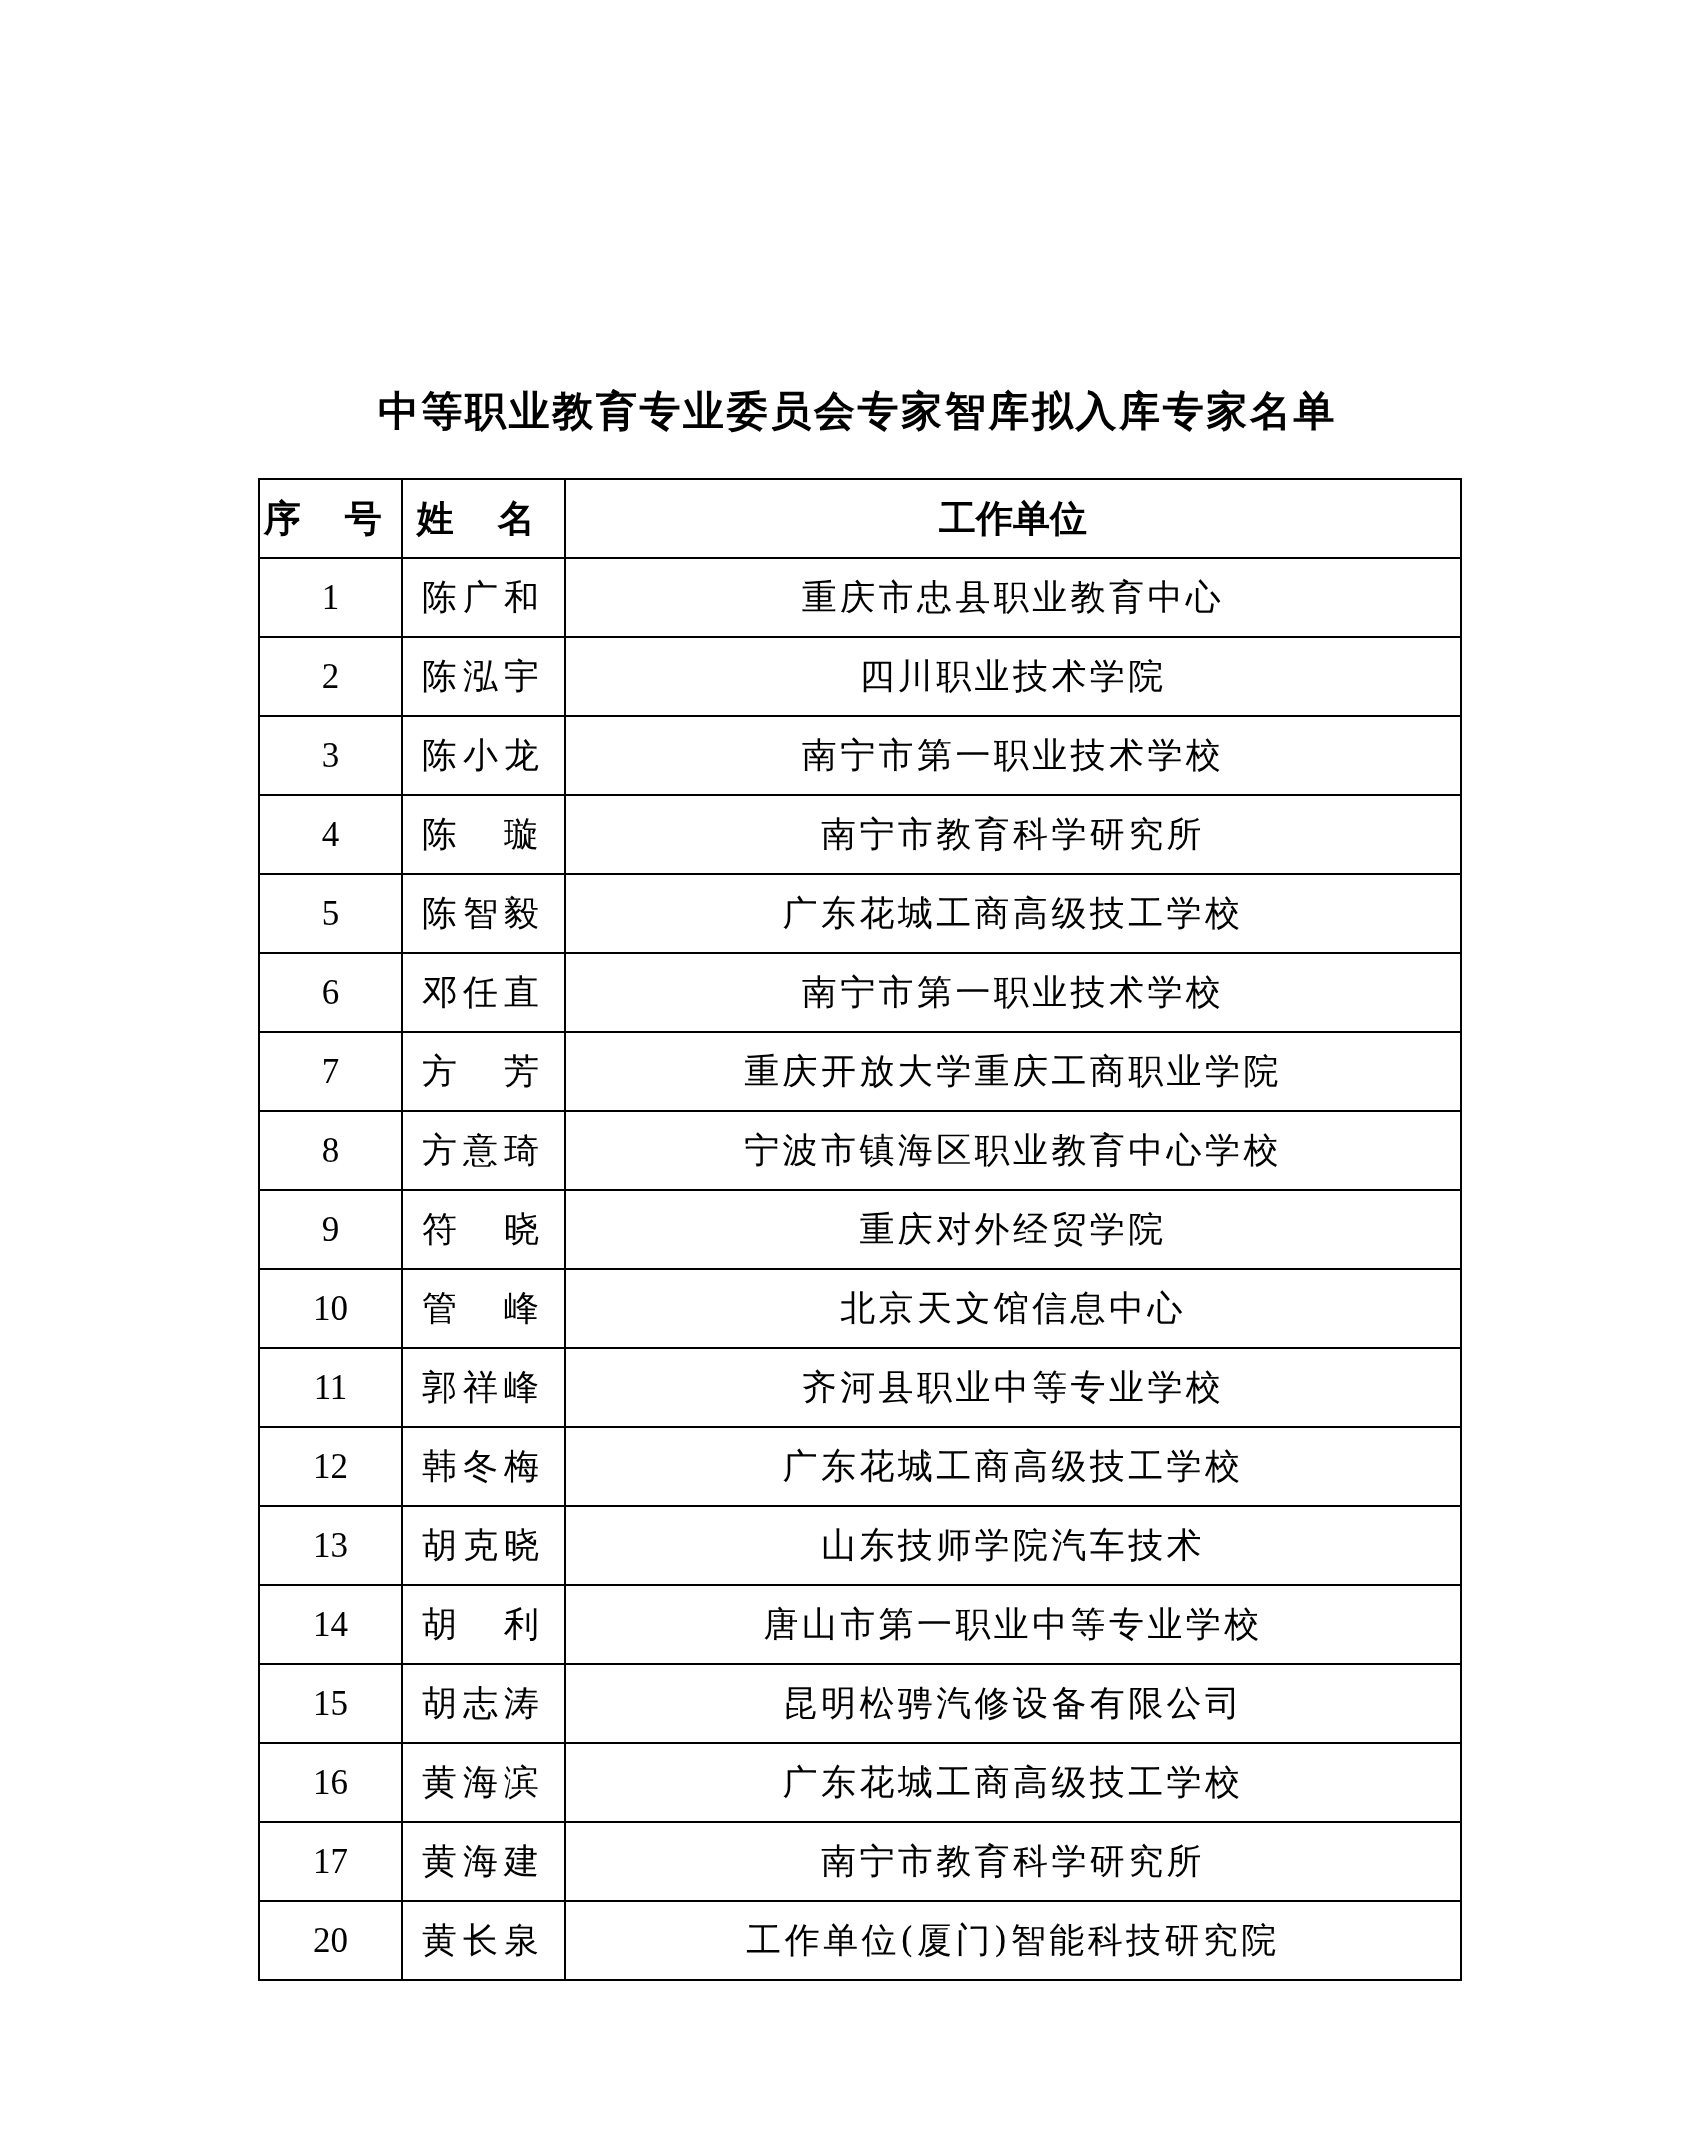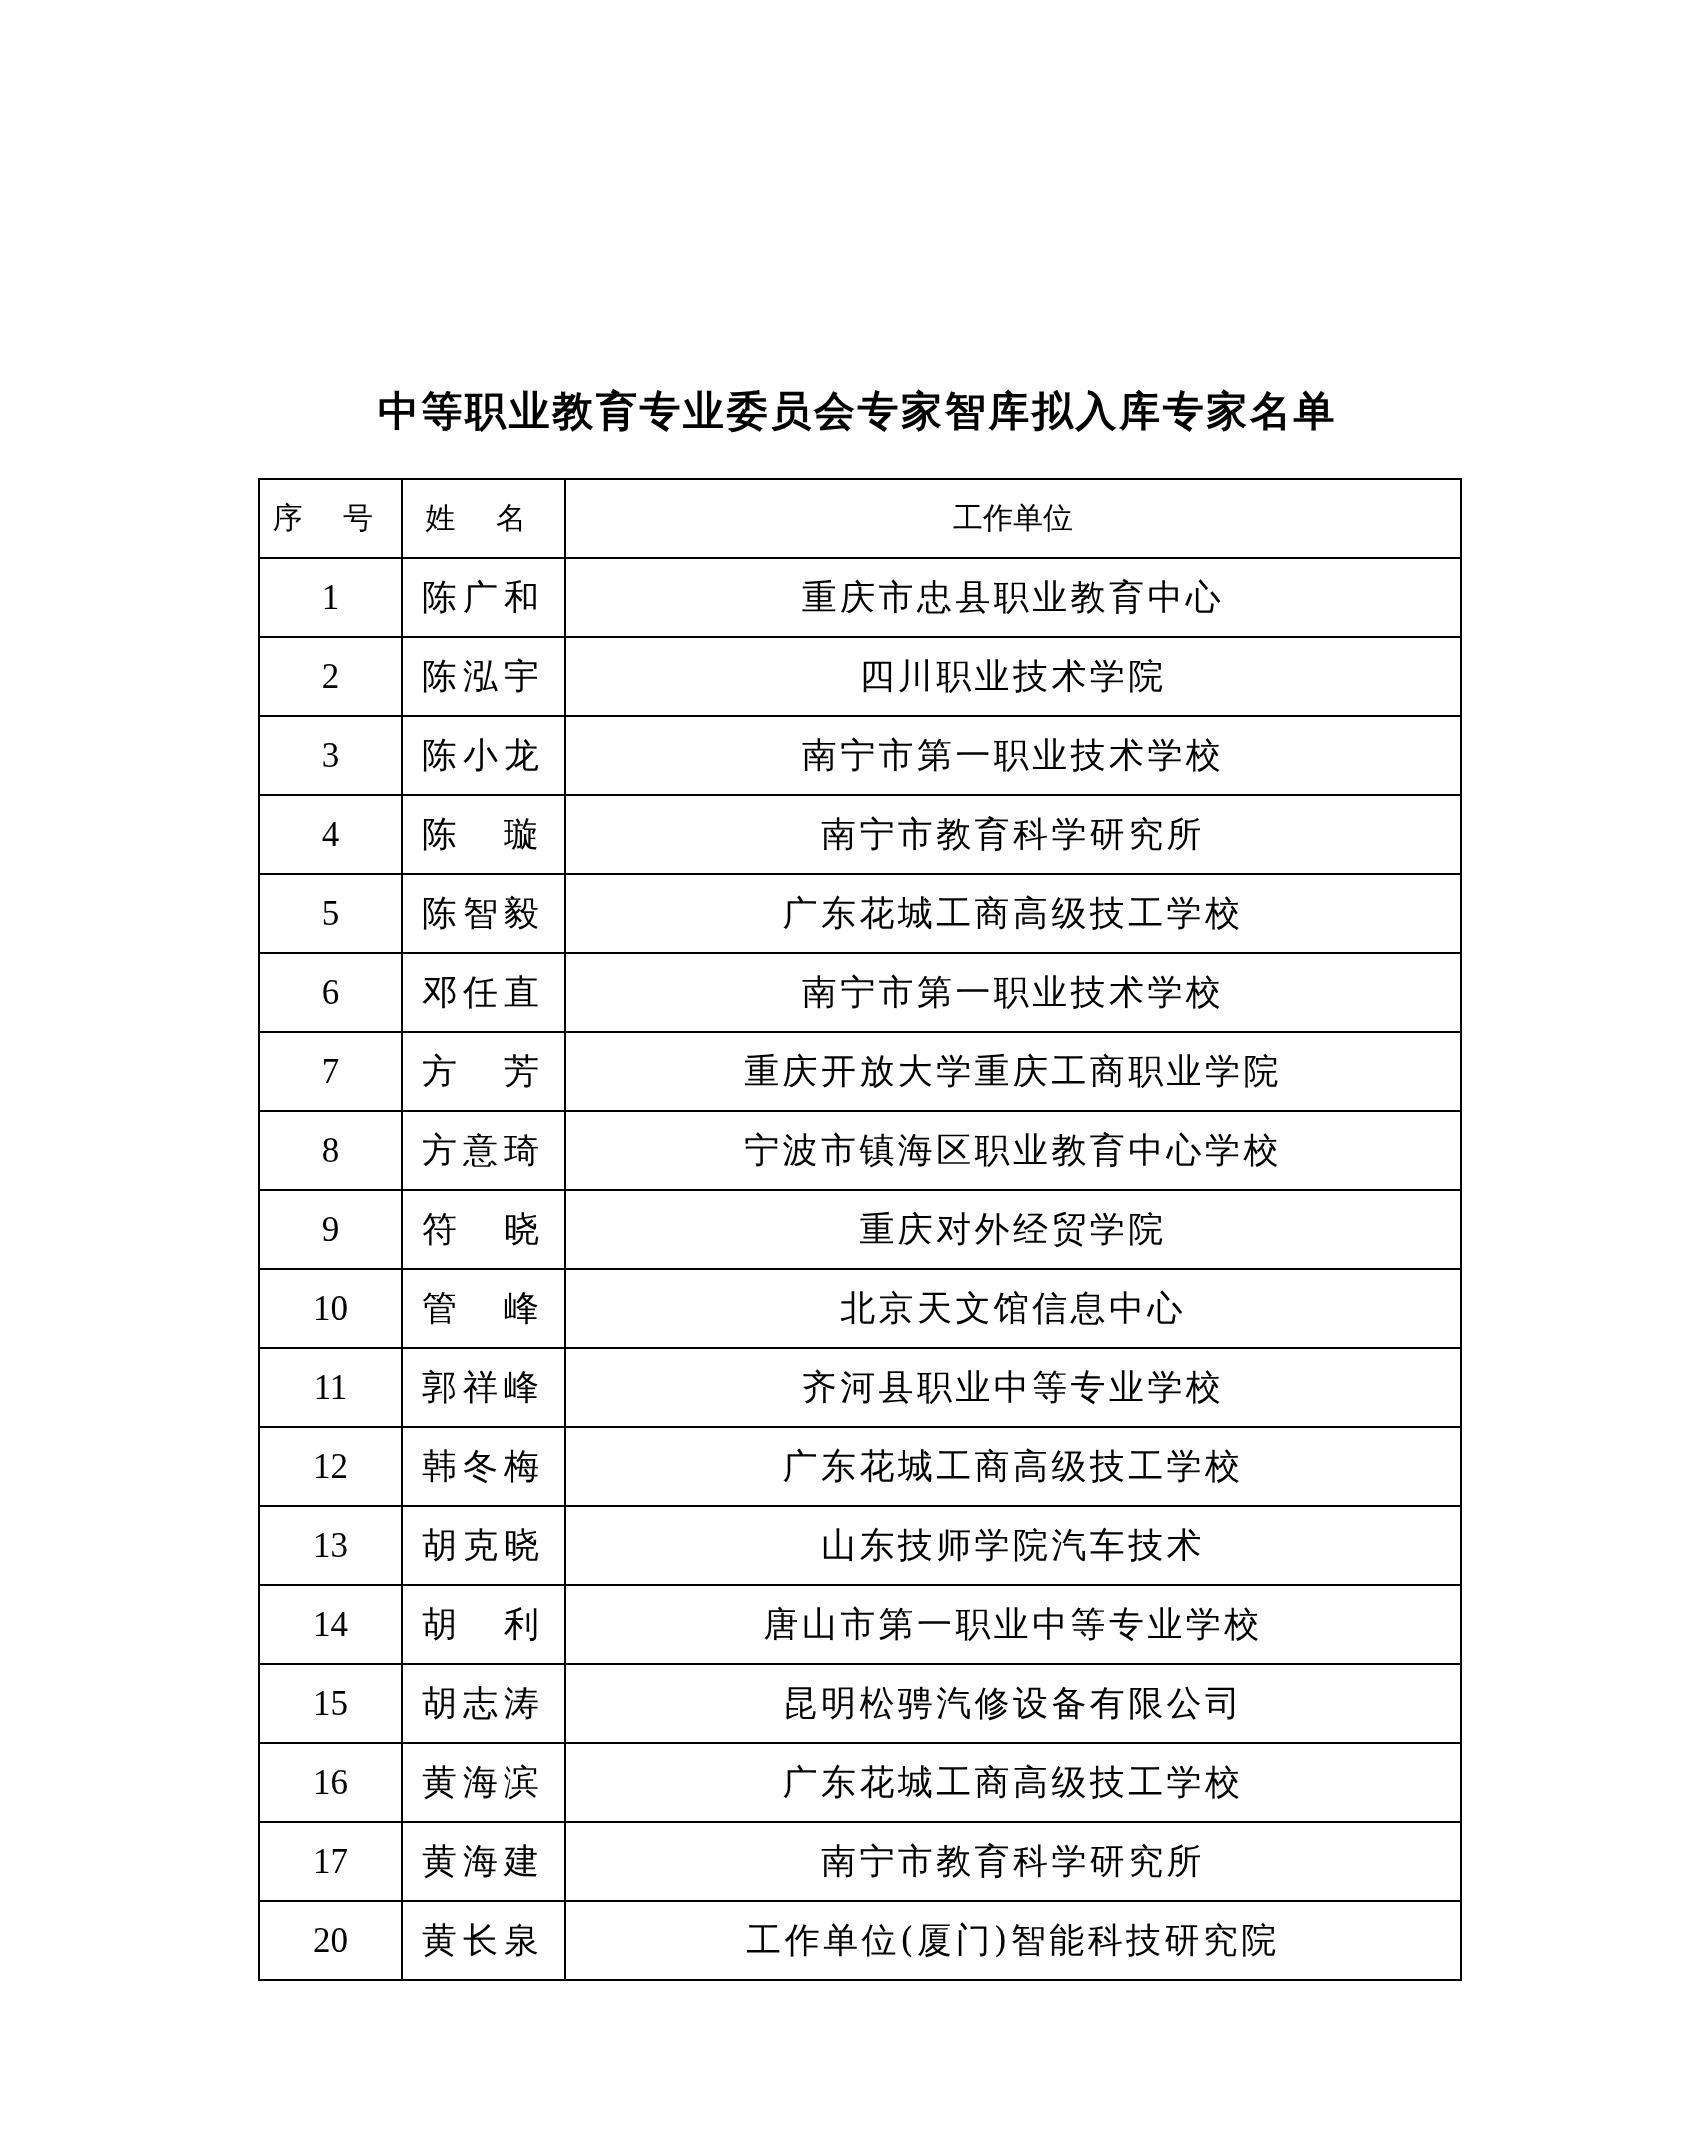--- a/index.html
+++ b/index.html
@@ -5,21 +5,21 @@
     html, body { margin: 0; padding: 0; background: #ffffff; }
     body { width: 1707px; height: 2414px; position: relative; overflow: hidden;
            font-family: "DejaVu Serif", "Liberation Serif", serif; color: #000; }
     .title { position: absolute; left: 4px; width: 1707px; top: 379px; height: 65px;
              text-align: center; font-family: "DejaVu Sans", "Liberation Sans", sans-serif;
              font-weight: bold; font-size: 41px; line-height: 65px; letter-spacing: 2.6px; }
     table.roster { position: absolute; left: 258px; top: 478px; width: 1201px;
                    border-collapse: collapse; table-layout: fixed; }
     table.roster td, table.roster th { border: 2.2px solid #000; height: 77px; padding: 0;
                    text-align: center; vertical-align: middle; font-size: 35px; font-weight: normal; }
-    table.roster th { font-family: "DejaVu Sans", "Liberation Sans", sans-serif; font-weight: normal; font-size: 30px; }
+    table.roster th { font-family: "DejaVu Sans", "Liberation Sans", sans-serif; font-weight: bold; font-size: 37px; }
     col.c1 { width: 143px; } col.c2 { width: 163px; } col.c3 { width: 896px; }
     .num { font-family: "Liberation Serif", "DejaVu Serif", serif; font-size: 37px; }
     .name { letter-spacing: 6px; padding-left: 4.3px; }
     .unit { letter-spacing: 3.4px; }
     .hdr-spaced { letter-spacing: 15.5px; }
   </style>
 </head>
 <body>
 
 <div class="title">中等职业教育专业委员会专家智库拟入库专家名单</div>

